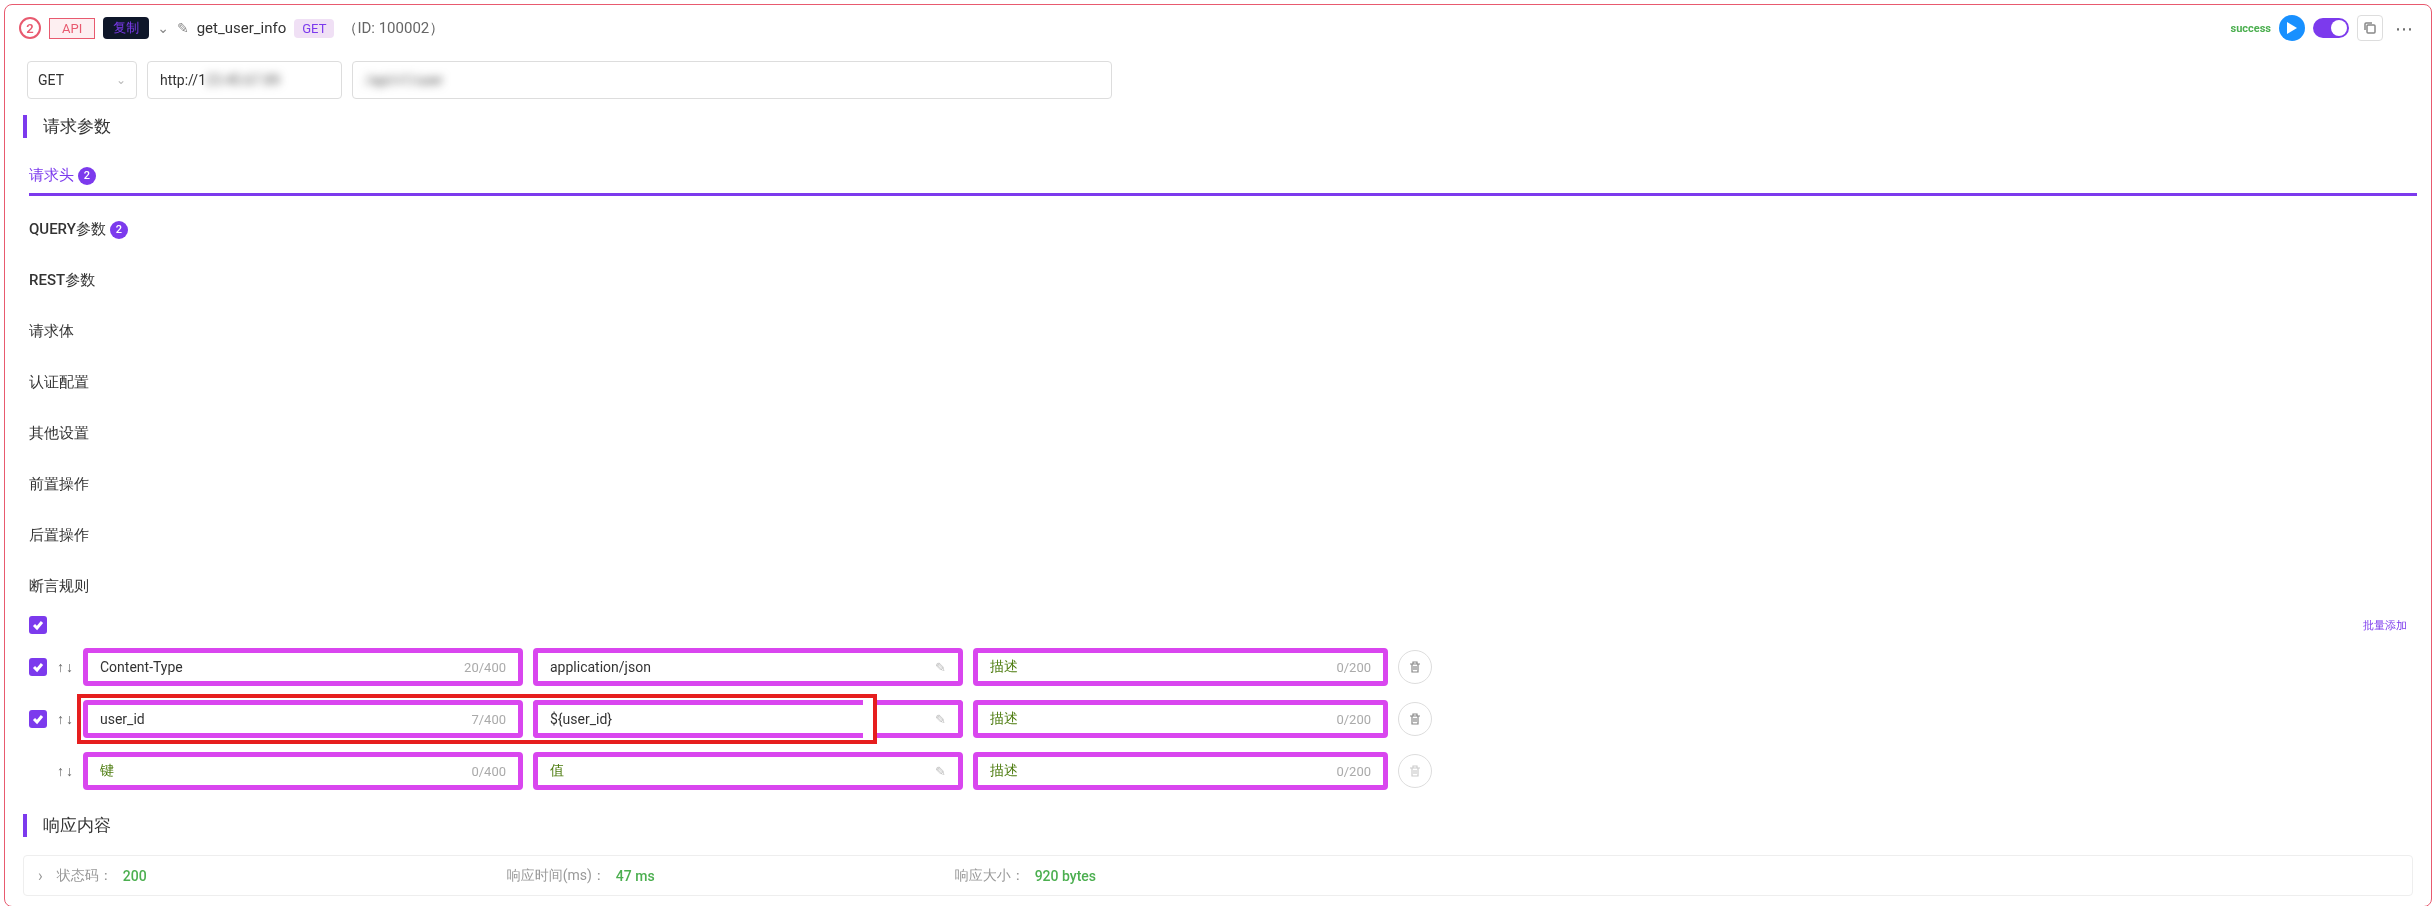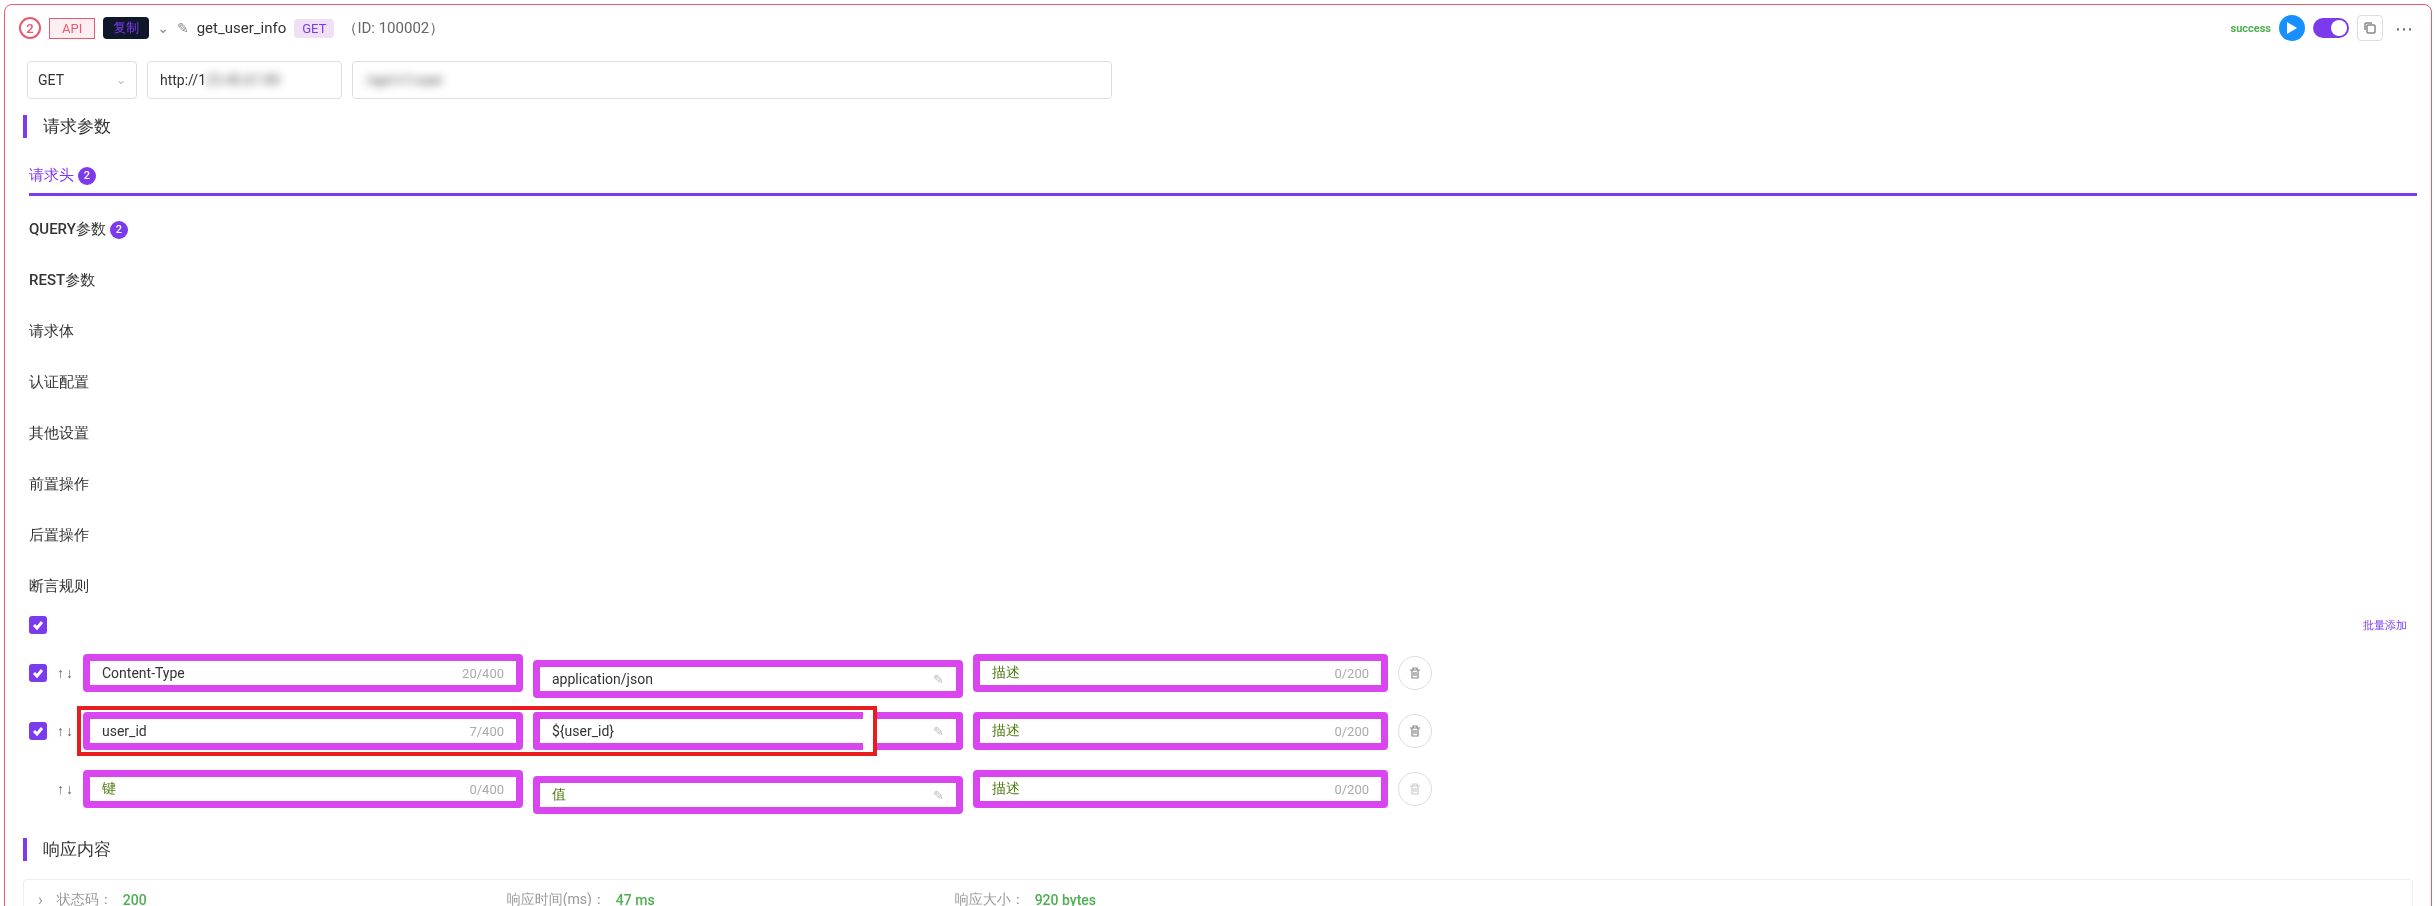--- a/index.html
+++ b/index.html
@@ -38,26 +38,26 @@
 .tab-badge { width: 18px; height: 18px; background: #7c3aed; color: #fff; border-radius: 50%; display: inline-flex; align-items: center; justify-content: center; font-size: 11px; }
 
 .batch-row { display: flex; justify-content: space-between; align-items: center; margin-top: 12px; padding: 0 10px; }
 .batch-link { color: #7c3aed; font-size: 11px; cursor: pointer; }
 .checkbox { width: 18px; height: 18px; background: #7c3aed; border-radius: 3px; display: flex; align-items: center; justify-content: center; cursor: pointer; }
 .checkbox svg { width: 12px; height: 12px; stroke: #fff; stroke-width: 3; fill: none; }
 
 .param-row { display: flex; align-items: center; gap: 10px; margin-top: 14px; padding: 0 10px; }
 .arrows { display: flex; gap: 2px; color: #666; font-size: 14px; }
 .arrow { cursor: pointer; }
-.input-box { height: 38px; border: 7px solid #d946ef; border-radius: 4px; padding: 0 12px; display: flex; align-items: center; justify-content: space-between; font-size: 14px; }
+.input-box { height: 38px; border: 5px solid #d946ef; border-radius: 4px; padding: 0 12px; display: flex; align-items: center; justify-content: space-between; font-size: 14px; }
 .input-box .val { color: #333; }
 .input-box .ph { color: #4d7c0f; }
 .input-box .count { color: #aaa; font-size: 13px; }
 .key-box { width: 440px; }
-.val-box { width: 430px; margin-top: 12px; }
+.val-box { width: 430px; }
 .desc-box { width: 415px; }
 .edit-pen { color: #bbb; font-size: 13px; cursor: pointer; }
 .trash-btn { width: 34px; height: 34px; border: 1px solid #ddd; border-radius: 50%; display: flex; align-items: center; justify-content: center; color: #888; cursor: pointer; font-size: 15px; }
 .trash-btn.disabled { color: #ccc; }
 
 .highlight-box { position: absolute; border: 4px solid #e61e1e; pointer-events: none; }
 
 .response-row { display: flex; align-items: center; margin-top: 18px; padding: 10px 14px; border: 1px solid #eee; border-radius: 4px; margin-left: 4px; margin-right: 4px; }
 .resp-caret { color: #999; font-size: 16px; margin-right: 14px; cursor: pointer; }
 .resp-label { color: #999; font-size: 14px; margin-right: 10px; }

